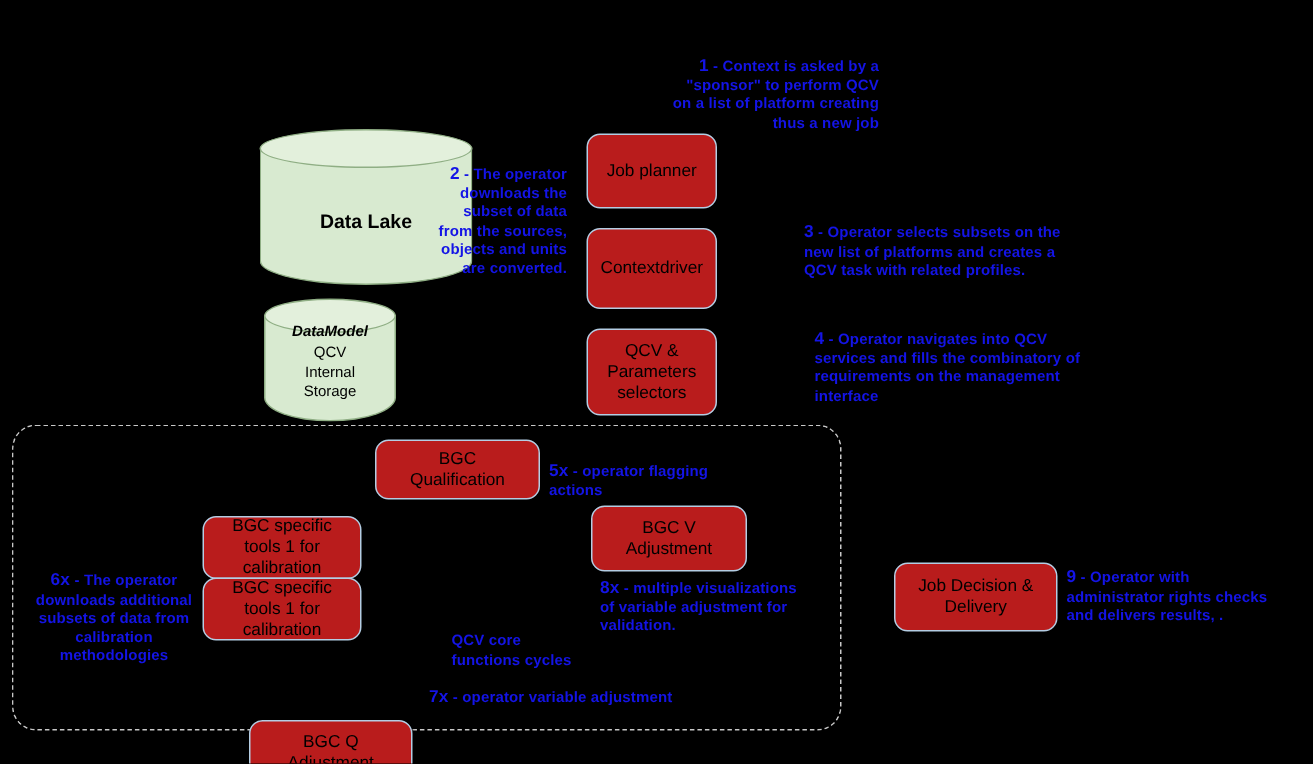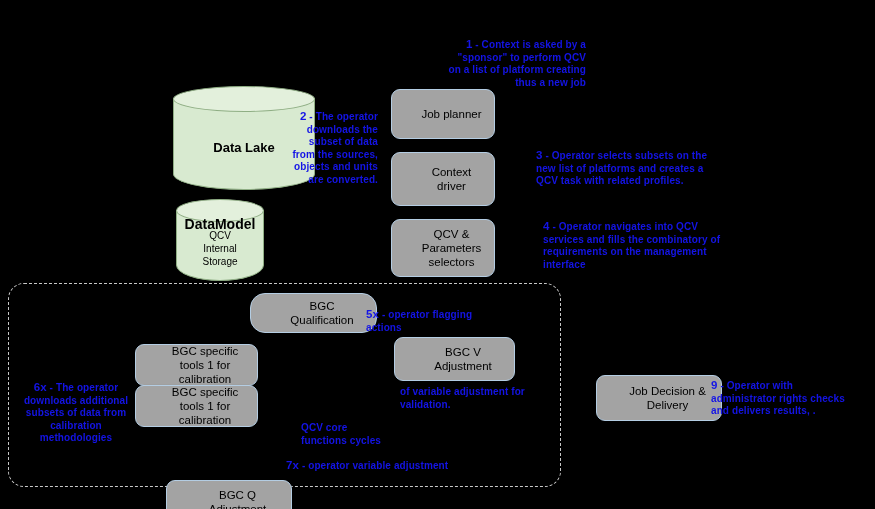--- a/index.html
+++ b/index.html
@@ -9,36 +9,36 @@
 
   
   .note{position:absolute;color:#1414e6;font-weight:bold;font-size:10px;
         line-height:12.5px;letter-spacing:0.1px;}
   .note .num{font-size:11.5px;}
   .note.r{text-align:right;}
   .note.c{text-align:center;margin-top:24px;}
   .note.l{text-align:left;}
 
   
-  .box{position:absolute;background:#a3a3a3;border:1px solid #b4cde3;
+  .box{position:absolute;background:#b91c1c;border:1px solid #b4cde3;
        border-radius:9px;color:#000;font-size:11.5px;line-height:14px;
        display:flex;align-items:center;justify-content:center;text-align:center;
-       box-shadow:1px 1px 2px rgba(0,0,0,0.45);padding-left:17px;}
+       box-shadow:1px 1px 2px rgba(0,0,0,0.45);}
 
   
   .cyl{position:absolute;}
   .cyl .body{position:absolute;left:0;right:0;background:#d8ead0;
              border-left:1px solid #8fae84;border-right:1px solid #8fae84;
              border-bottom:1px solid #8fae84;border-bottom-left-radius:50% 16px;
              border-bottom-right-radius:50% 16px;}
   .cyl .top{position:absolute;left:0;right:0;top:0;height:24px;background:#e3f0dc;
             border:1px solid #8fae84;border-radius:50%;}
   .cyl .lbl{position:absolute;left:0;right:0;text-align:center;color:#000;}
   .cyl .t1{font-size:13px;font-weight:bold;}
-  .cyl .t2{font-size:14px;font-weight:bold;}
+  .cyl .t2{font-size:10px;font-weight:bold;font-style:italic;}
   .cyl .t3{font-size:10px;}
 
   
   .dashed{position:absolute;border:1.5px dashed #c8c8c8;border-radius:16px;}
 </style>
 </head>
 <body>
 
 <div class="canvas">
 
@@ -56,32 +56,32 @@
     <div class="lbl t2" style="top:17px;">DataModel</div>
     <div class="lbl t3" style="top:31px;">QCV</div>
     <div class="lbl t3" style="top:44px;">Internal</div>
     <div class="lbl t3" style="top:57px;">Storage</div>
   </div>
 
   <div class="box" style="left:391px;top:89px;width:85px;height:48px;">
     <span>Job planner</span>
   </div>
 
-  <div class="box" style="left:391px;top:152px;width:85px;height:52px;flex-direction:column;">
+  <div class="box" style="left:391px;top:152px;width:85px;height:52px;flex-direction:row;">
     <span>Context</span>
     <span>driver</span>
   </div>
 
   <div class="box" style="left:391px;top:219px;width:85px;height:56px;flex-direction:column;">
     <span>QCV &amp;</span>
     <span>Parameters</span>
     <span>selectors</span>
   </div>
 
-  <div class="box" style="left:250px;top:293px;width:108px;height:38px;flex-direction:column;border-radius:15px;">
+  <div class="box" style="left:250px;top:293px;width:108px;height:38px;flex-direction:column;">
     <span>BGC</span>
     <span>Qualification</span>
   </div>
 
   <div class="box" style="left:135px;top:344px;width:104px;height:40px;flex-direction:column;">
     <span>BGC specific</span>
     <span>tools 1 for</span>
     <span>calibration</span>
   </div>
 
@@ -146,20 +146,21 @@
     <div>subsets of data from</div>
     <div>calibration</div>
     <div>methodologies</div>
   </div>
 
   <div class="note l" style="left:286px;top:459px;width:200px;">
     <div><span class="num">7x</span><span> -  operator variable adjustment</span></div>
   </div>
 
   <div class="note l" style="left:400px;top:386px;width:170px;">
+    <div><span class="num">8x</span><span> - multiple visualizations</span></div>
     <div>of variable adjustment for</div>
     <div>validation.</div>
   </div>
 
   <div class="note l" style="left:711px;top:379px;width:160px;">
     <div><span class="num">9</span><span> - Operator with</span></div>
     <div>administrator rights checks</div>
     <div>and delivers results, .</div>
   </div>
 

